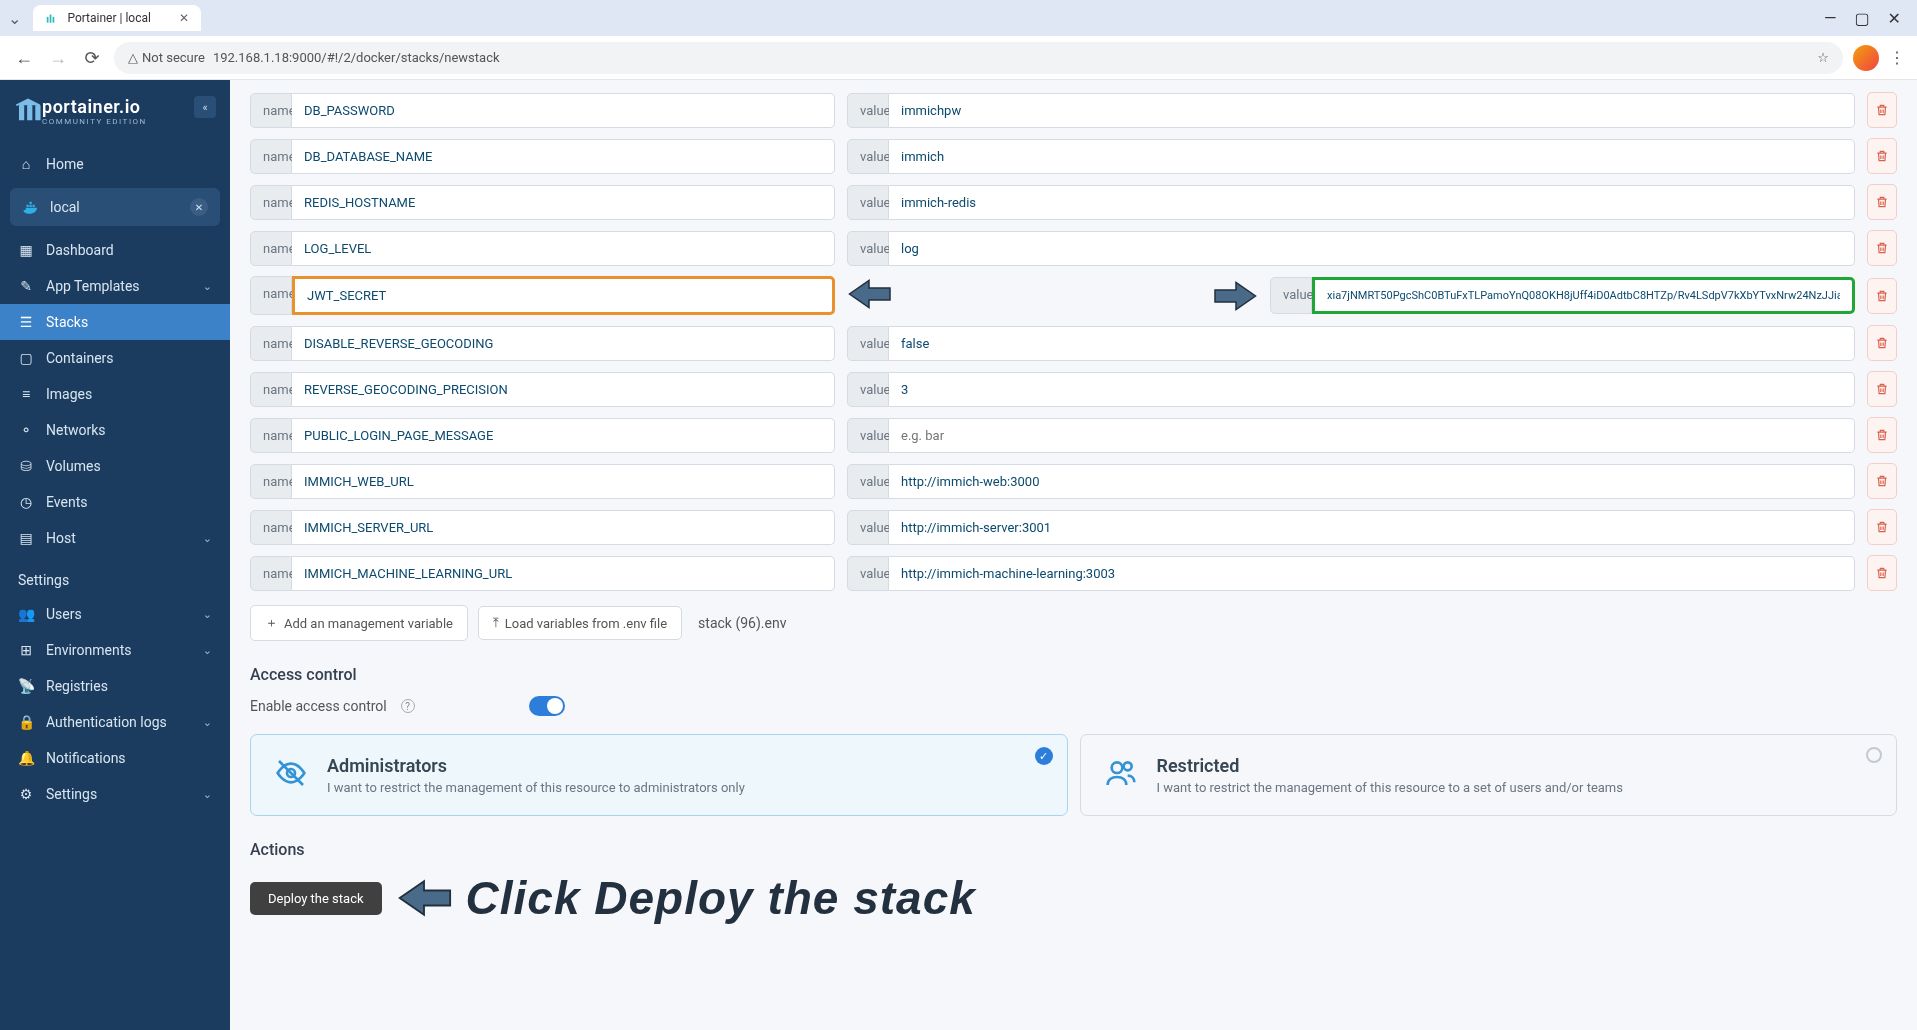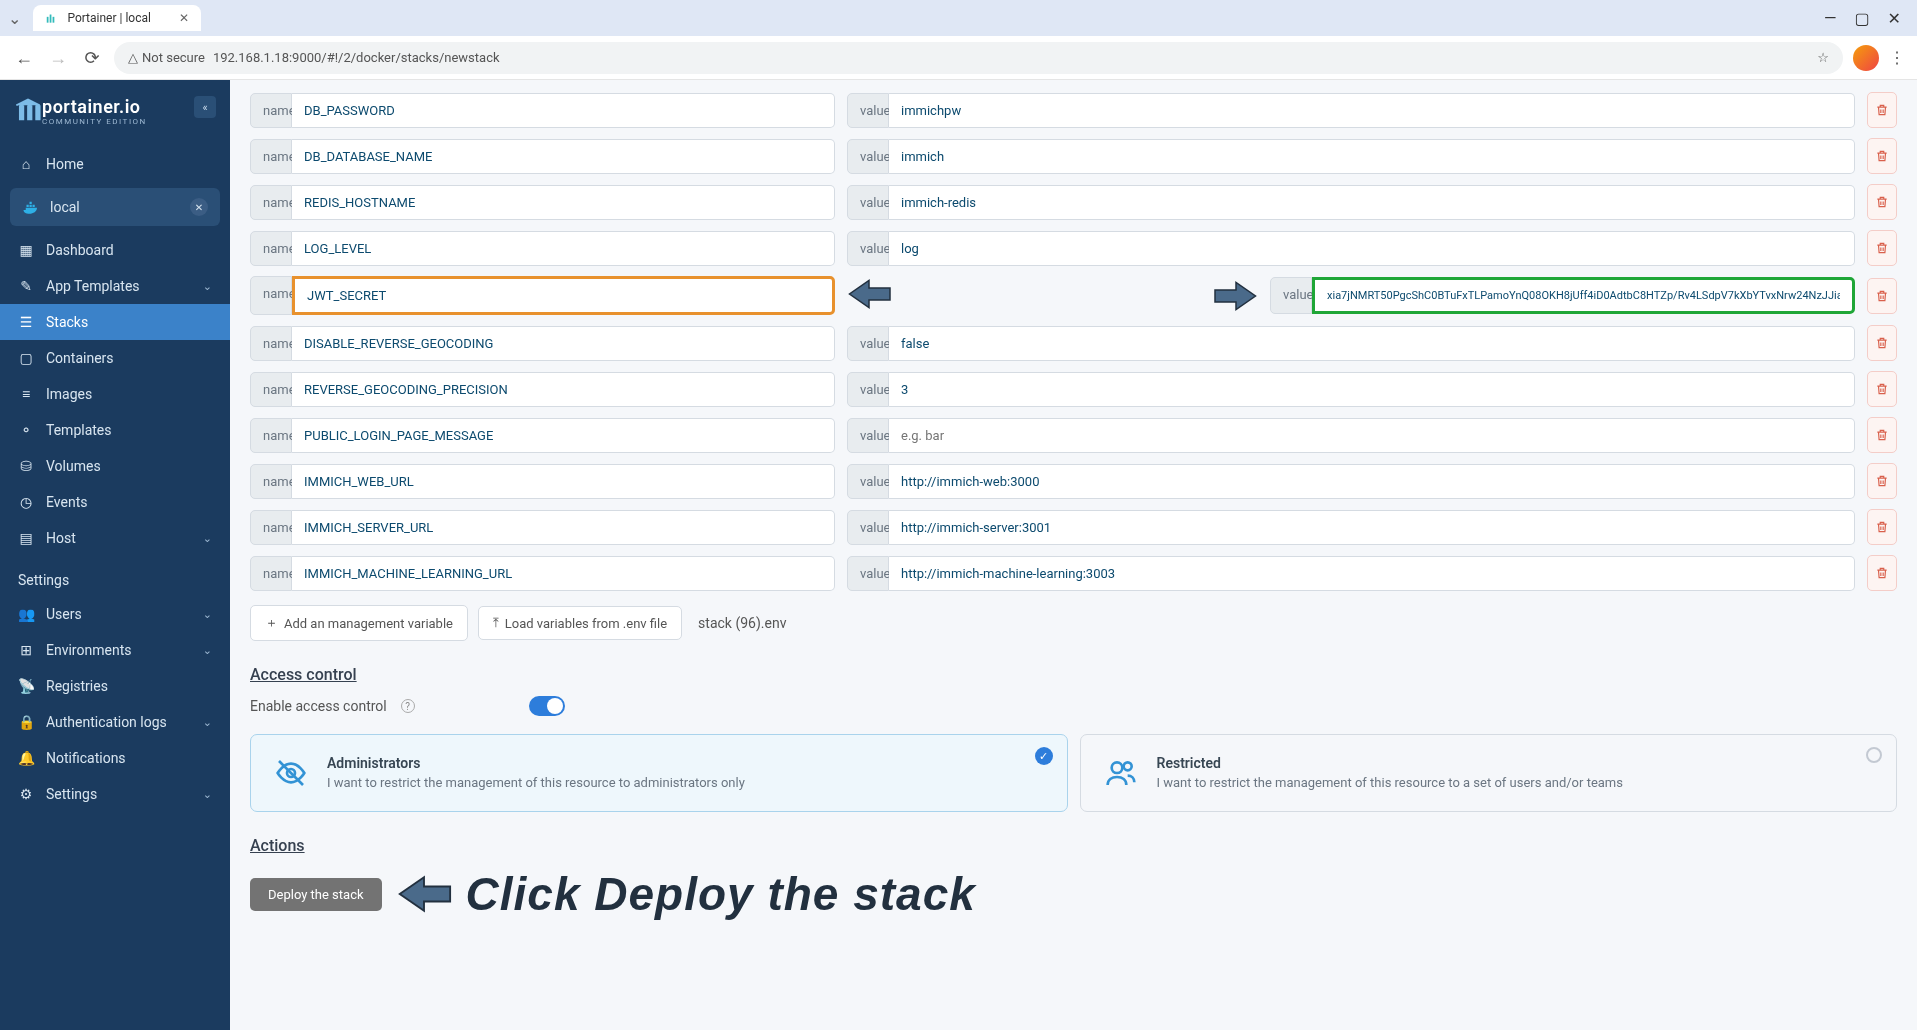--- a/index.html
+++ b/index.html
@@ -54,36 +54,36 @@
 .value-group .label-box { border-radius: 5px 0 0 5px; }
 .delete-btn { width: 30px; height: 36px; border: 1px solid #f4cdc8; background: #fdf4f2; border-radius: 5px; display: flex; align-items: center; justify-content: center; cursor: pointer; color: #d9604c; }
 
 .highlight-orange { border: 3px solid #e8912d !important; }
 .highlight-green { border: 3px solid #1fa637 !important; }
 
 .btn-row { display: flex; gap: 10px; align-items: center; margin-top: 14px; }
 .ghost-btn { background: #fff; border: 1px solid #d5dbe2; border-radius: 5px; padding: 8px 14px; font-size: 13px; color: #555; cursor: pointer; display: flex; align-items: center; gap: 6px; }
 .file-label { font-size: 14px; color: #555; margin-left: 6px; }
 
-.section-title { font-size: 16px; color: #364150; margin: 24px 0 12px; font-weight: 500; text-decoration: underline; }
+.section-title { font-size: 16px; color: #364150; margin: 24px 0 12px; font-weight: 500; }
 .toggle-row { display: flex; align-items: center; gap: 14px; font-size: 14px; color: #555; }
 .toggle { width: 36px; height: 20px; background: #2d7ddb; border-radius: 10px; position: relative; cursor: pointer; }
 .toggle::after { content:''; position: absolute; right: 2px; top: 2px; width: 16px; height: 16px; background: #fff; border-radius: 50%; }
 .info-icon { color: #888; border: 1px solid #aaa; border-radius: 50%; width: 14px; height: 14px; font-size: 10px; display: inline-flex; align-items: center; justify-content: center; }
 
 .card-row { display: flex; gap: 12px; margin-top: 18px; }
 .card { flex: 1; border: 1px solid #d5dbe2; border-radius: 7px; padding: 20px 22px; display: flex; gap: 18px; align-items: flex-start; position: relative; cursor: pointer; }
 .card.selected { background: #eef7fc; border: 1px solid #a9d3ec; }
 .card-icon { width: 36px; height: 36px; display: flex; align-items: center; justify-content: center; color: #3393d5; }
-.card-title { font-size: 14px; font-weight: 600; color: #374653; margin-bottom: 4px; }
+.card-title { font-size: 18px; font-weight: 600; color: #374653; margin-bottom: 4px; }
 .card-desc { font-size: 13px; color: #6b7682; }
 .card-check { position: absolute; top: 12px; right: 14px; width: 18px; height: 18px; border-radius: 50%; background: #2d7ddb; color: #fff; display: flex; align-items: center; justify-content: center; font-size: 11px; }
 .card-radio { position: absolute; top: 12px; right: 14px; width: 16px; height: 16px; border-radius: 50%; border: 2px solid #c3c9d2; }
 
-.primary-btn { background: #737373; color: #fff; border: none; border-radius: 5px; padding: 9px 18px; font-size: 13px; cursor: pointer; }
+.primary-btn { background: #404040; color: #fff; border: none; border-radius: 5px; padding: 9px 18px; font-size: 13px; cursor: pointer; }
 
 .annotation-text { font-family: "Arial Black", sans-serif; font-weight: 900; font-style: italic; font-size: 46px; color: #22303f; letter-spacing: 1px; }
 
 .arrow-annot { width: 56px; height: 40px; }
 
 </style>
 </head>
 <body>
 
 <div class="browser-chrome">
@@ -162,21 +162,21 @@
     <div class="nav-item">
         <span class="icon">▢</span>
         <span>Containers</span>
       </div>
     <div class="nav-item">
         <span class="icon">≡</span>
         <span>Images</span>
       </div>
     <div class="nav-item">
         <span class="icon">⚬</span>
-        <span>Templates</span>
+        <span>Networks</span>
       </div>
     <div class="nav-item">
         <span class="icon">⛁</span>
         <span>Volumes</span>
       </div>
     <div class="nav-item">
         <span class="icon">◷</span>
         <span>Events</span>
       </div>
     <div class="nav-item">

